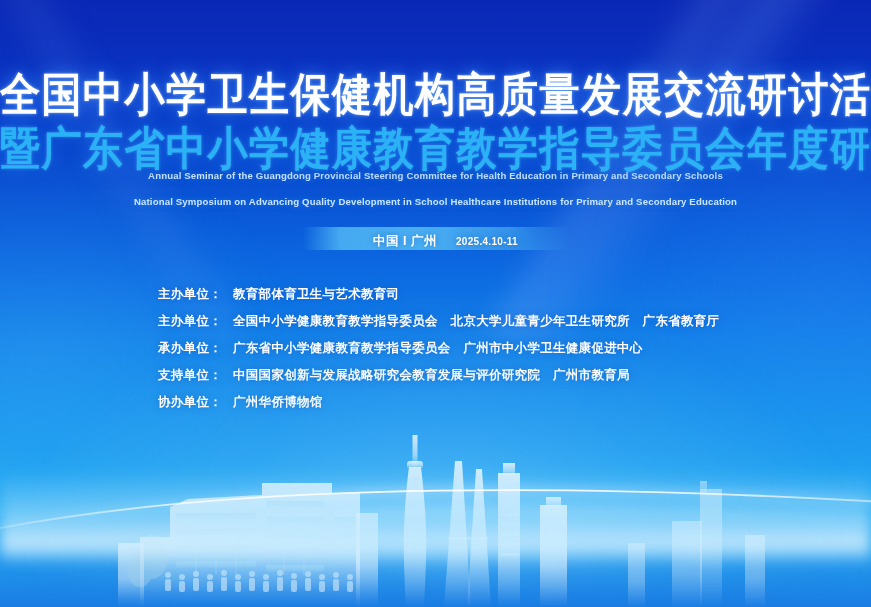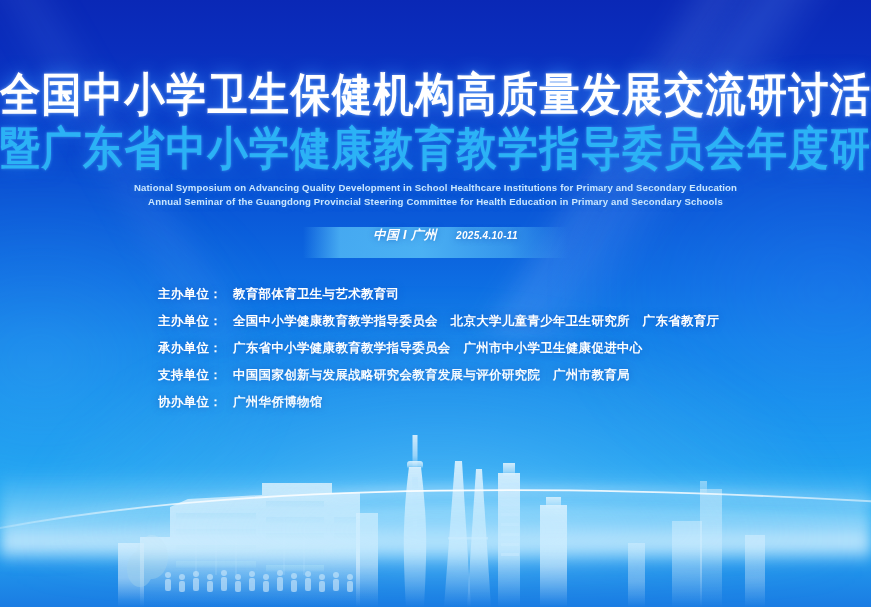--- a/index.html
+++ b/index.html
@@ -110,24 +110,23 @@
     text-shadow:0 0 6px rgba(40,130,225,.8);
   }
 
   
   .datebar-wrap{
     position:absolute;top:227px;left:0;width:871px;
     display:flex;justify-content:center;
   }
   .datebar{
     position:relative;
-    width:265px;height:31px;
-    display:flex;align-items:flex-start;justify-content:center;
+    width:265px;height:23px;
+    display:flex;align-items:flex-end;justify-content:center;
     background:linear-gradient(90deg,rgba(86,190,247,.0) 0%,rgba(86,190,247,.78) 14%,rgba(86,190,247,.85) 45%,rgba(86,190,247,.55) 78%,rgba(86,190,247,0) 100%);
-    font-style:italic;
   }
   .datebar-inner{
     display:flex;align-items:baseline;gap:19px;
     color:#ffffff;font-weight:bold;
     text-shadow:0 0 6px rgba(10,70,180,.6);
     transform:translateX(10px);
   }
   .db-place{font-size:12.5px;letter-spacing:.5px;}
   .db-date{font-size:10px;letter-spacing:.3px;}
 
@@ -155,22 +154,22 @@
 
   <div class="streak streak-tr1"></div>
   <div class="streak streak-tr2"></div>
   <div class="streak streak-tl"></div>
   <div class="streak glow-left"></div>
   <div class="streak glow-right"></div>
 
   <div class="headline">
     <div class="title-cn-1">全国中小学卫生保健机构高质量发展交流研讨活动</div>
     <div class="title-cn-2">暨广东省中小学健康教育教学指导委员会年度研讨活动</div>
+    <div class="title-en" style="margin-top:0">Annual Seminar of the Guangdong Provincial Steering Committee for Health Education in Primary and Secondary Schools</div>
     <div class="title-en">National Symposium on Advancing Quality Development in School Healthcare Institutions for Primary and Secondary Education</div>
-    <div class="title-en" style="margin-top:0">Annual Seminar of the Guangdong Provincial Steering Committee for Health Education in Primary and Secondary Schools</div>
   </div>
 
   <div class="datebar-wrap">
     <div class="datebar">
       <div class="datebar-inner">
         <span class="db-place">中国 I 广州</span>
         <span class="db-date">2025.4.10-11</span>
       </div>
     </div>
   </div>

